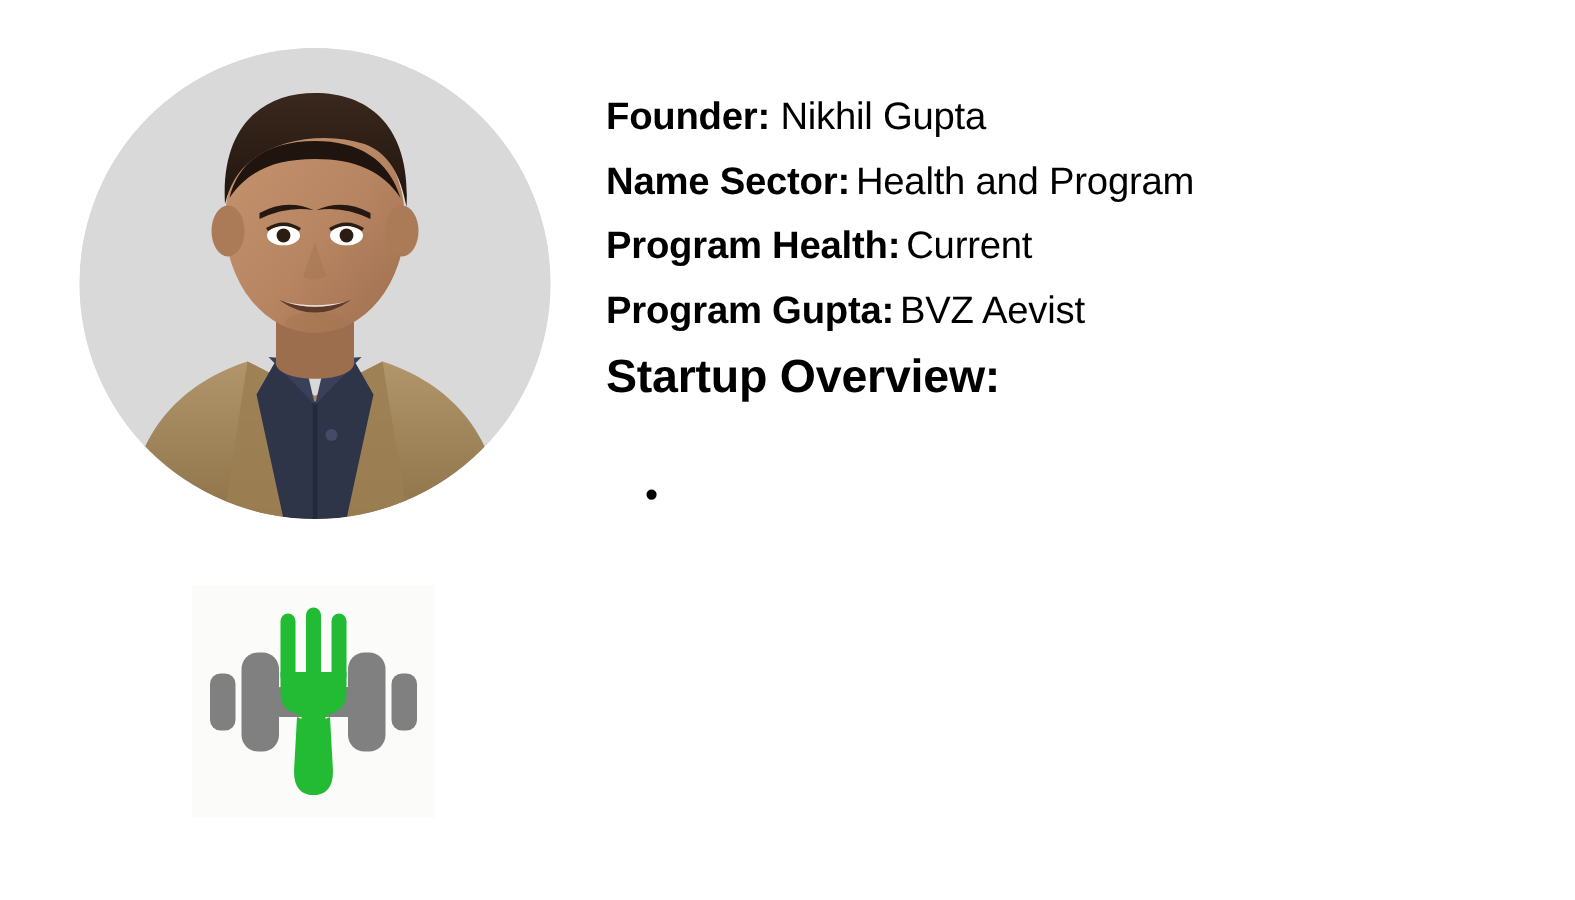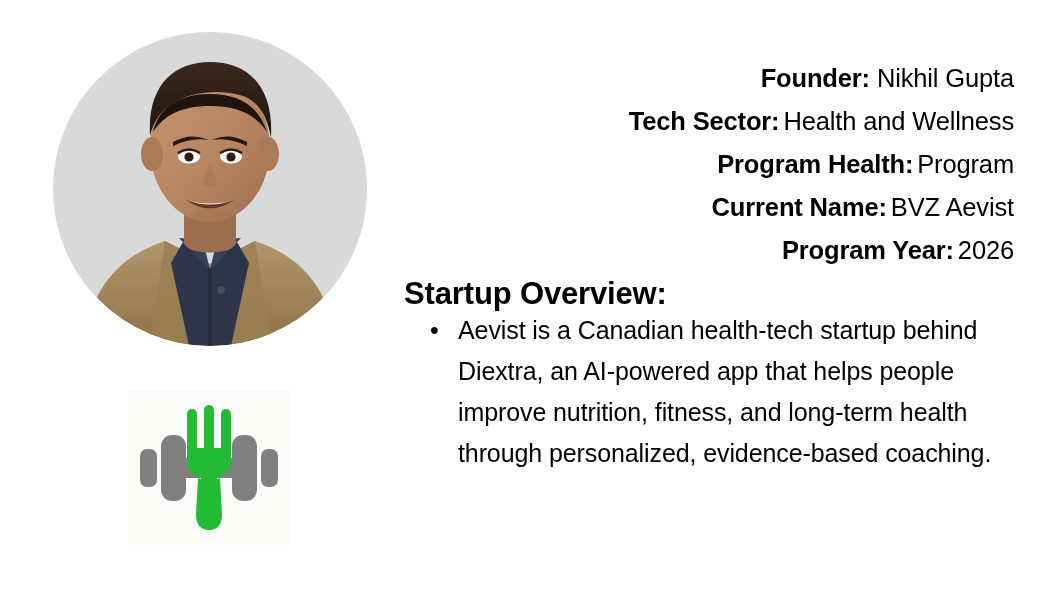--- a/index.html
+++ b/index.html
@@ -80,21 +80,20 @@
     top: 57px;
     width: 610px;
   }
 
   .field-row {
     font-size: 25.5px;
     line-height: 43px;
     color: #000000;
     white-space: nowrap;
     letter-spacing: -0.15px;
-    text-align: right;
   }
   .field-label {
     font-weight: bold;
   }
   .field-value {
     font-weight: normal;
   }
   .field-gap-wide {
     
     display: inline-block;
@@ -242,41 +241,37 @@
 
   <div class="right-col">
 
     <div class="field-list">
 
       <div class="field-row">
         <span class="field-label">Founder:</span><span class="field-gap-wide"></span><span class="field-value">Nikhil Gupta</span>
       </div>
 
       <div class="field-row">
-        <span class="field-label">Tech Sector:</span><span class="field-gap"></span><span class="field-value">Health and Wellness</span>
-      </div>
-
-      <div class="field-row">
-        <span class="field-label">Program Health:</span><span class="field-gap"></span><span class="field-value">Program</span>
-      </div>
-
-      <div class="field-row">
-        <span class="field-label">Current Name:</span><span class="field-gap"></span><span class="field-value">BVZ Aevist</span>
-      </div>
-
-      <div class="field-row">
-        <span class="field-label">Program Year:</span><span class="field-gap"></span><span class="field-value">2026</span>
-      </div>
+        <span class="field-label">Name Sector:</span><span class="field-gap"></span><span class="field-value">Health and Program</span>
+      </div>
+
+      <div class="field-row">
+        <span class="field-label">Program Health:</span><span class="field-gap"></span><span class="field-value">Current</span>
+      </div>
+
+      <div class="field-row">
+        <span class="field-label">Program Gupta:</span><span class="field-gap"></span><span class="field-value">BVZ Aevist</span>
+      </div>
+
 
       <div class="overview-heading">Startup Overview:</div>
 
     </div>
 
     <ul class="bullet-list">
       <li class="bullet-item">
         <span class="bullet-dot">•</span>
-        <span>Aevist is a Canadian health-tech startup behind Diextra, an AI-powered app that helps people improve nutrition, fitness, and long-term health through personalized, evidence-based coaching.</span>
       </li>
     </ul>
 
   </div>
 
 </div>
 
 </body></html>

